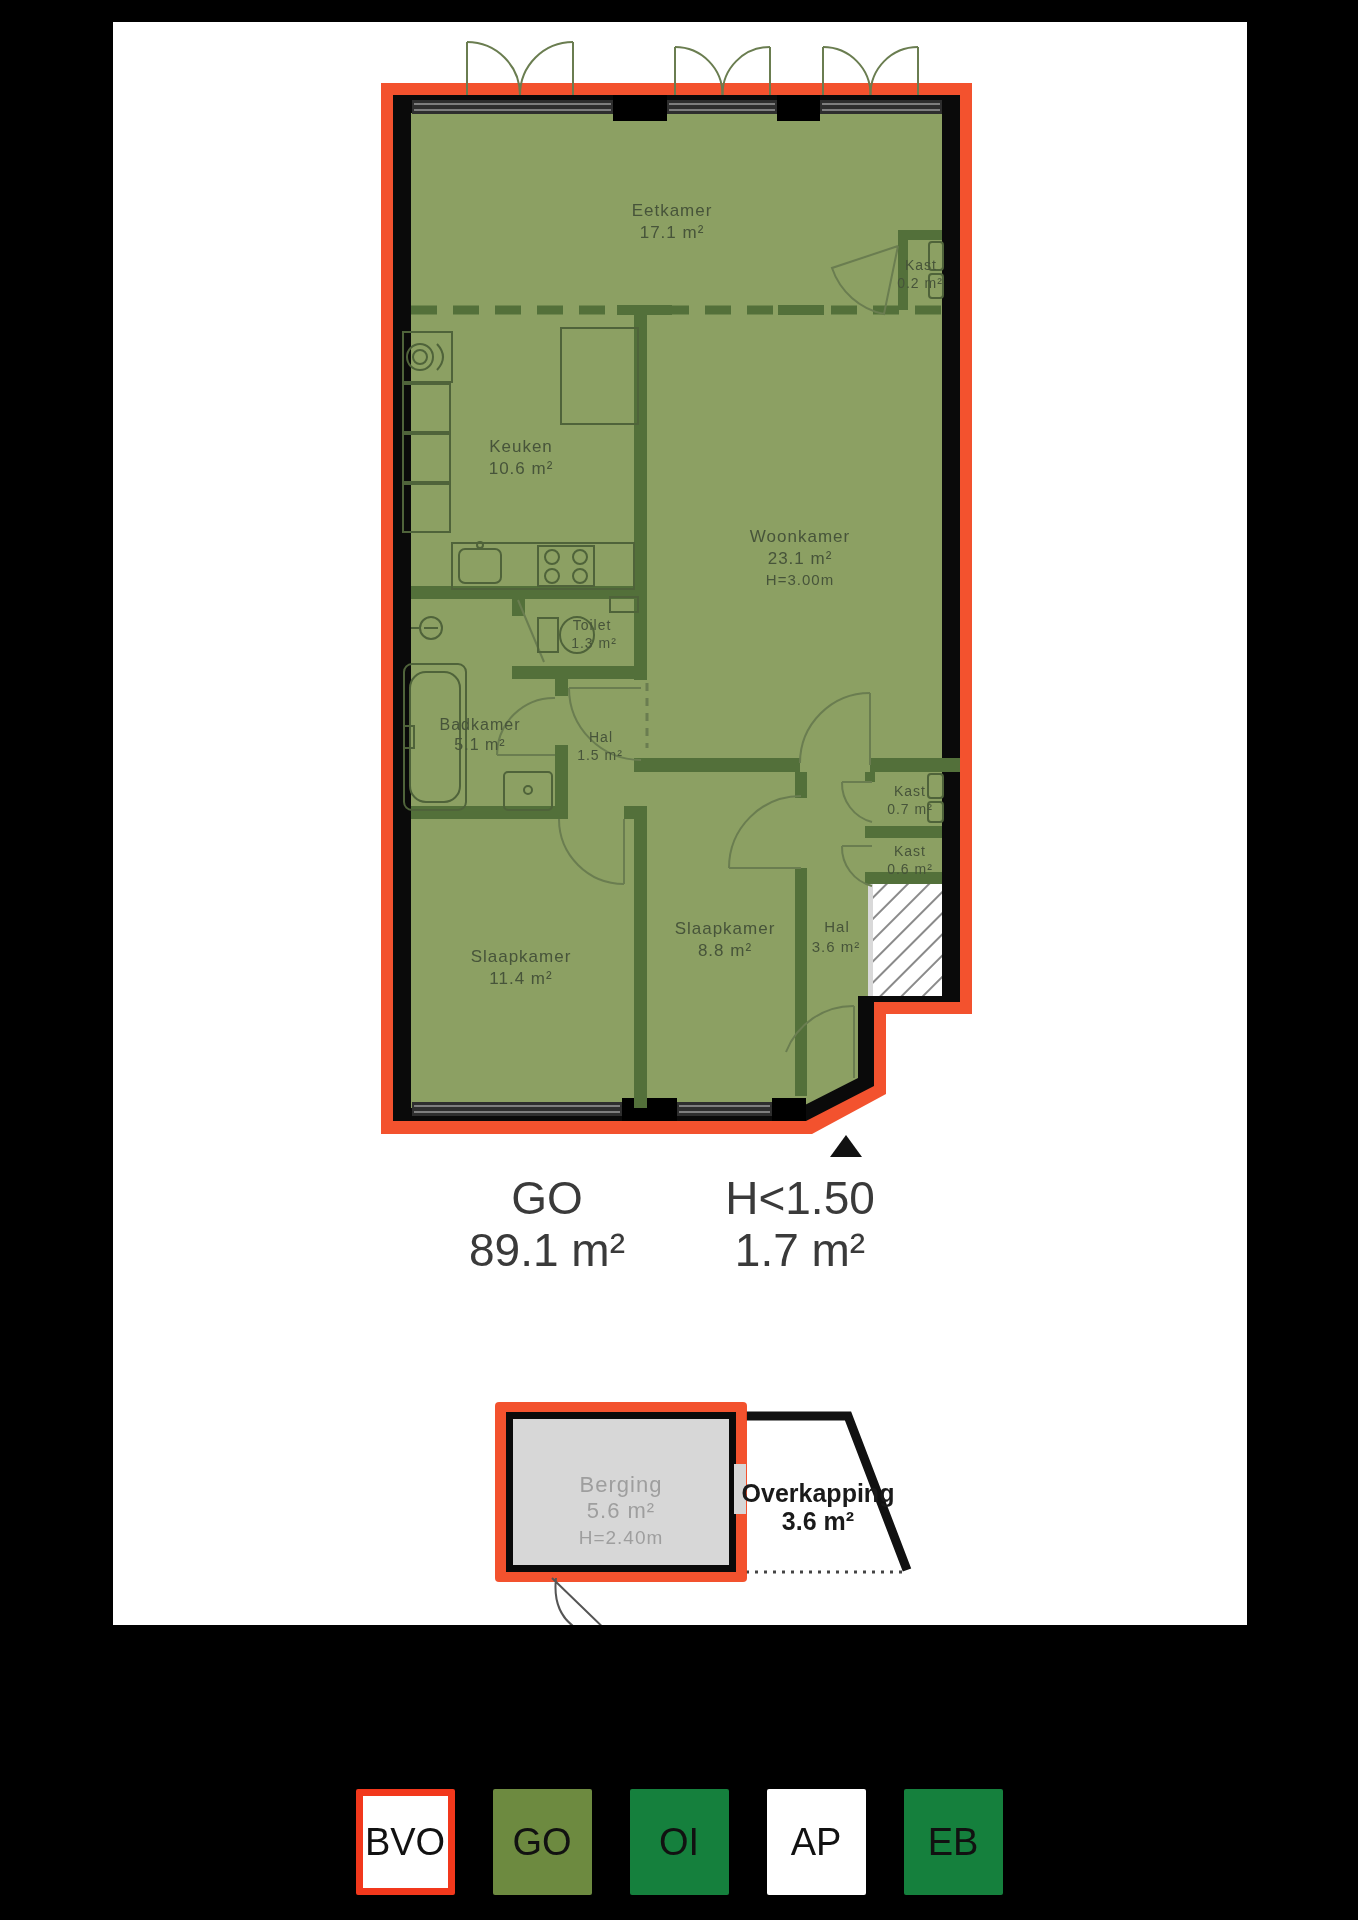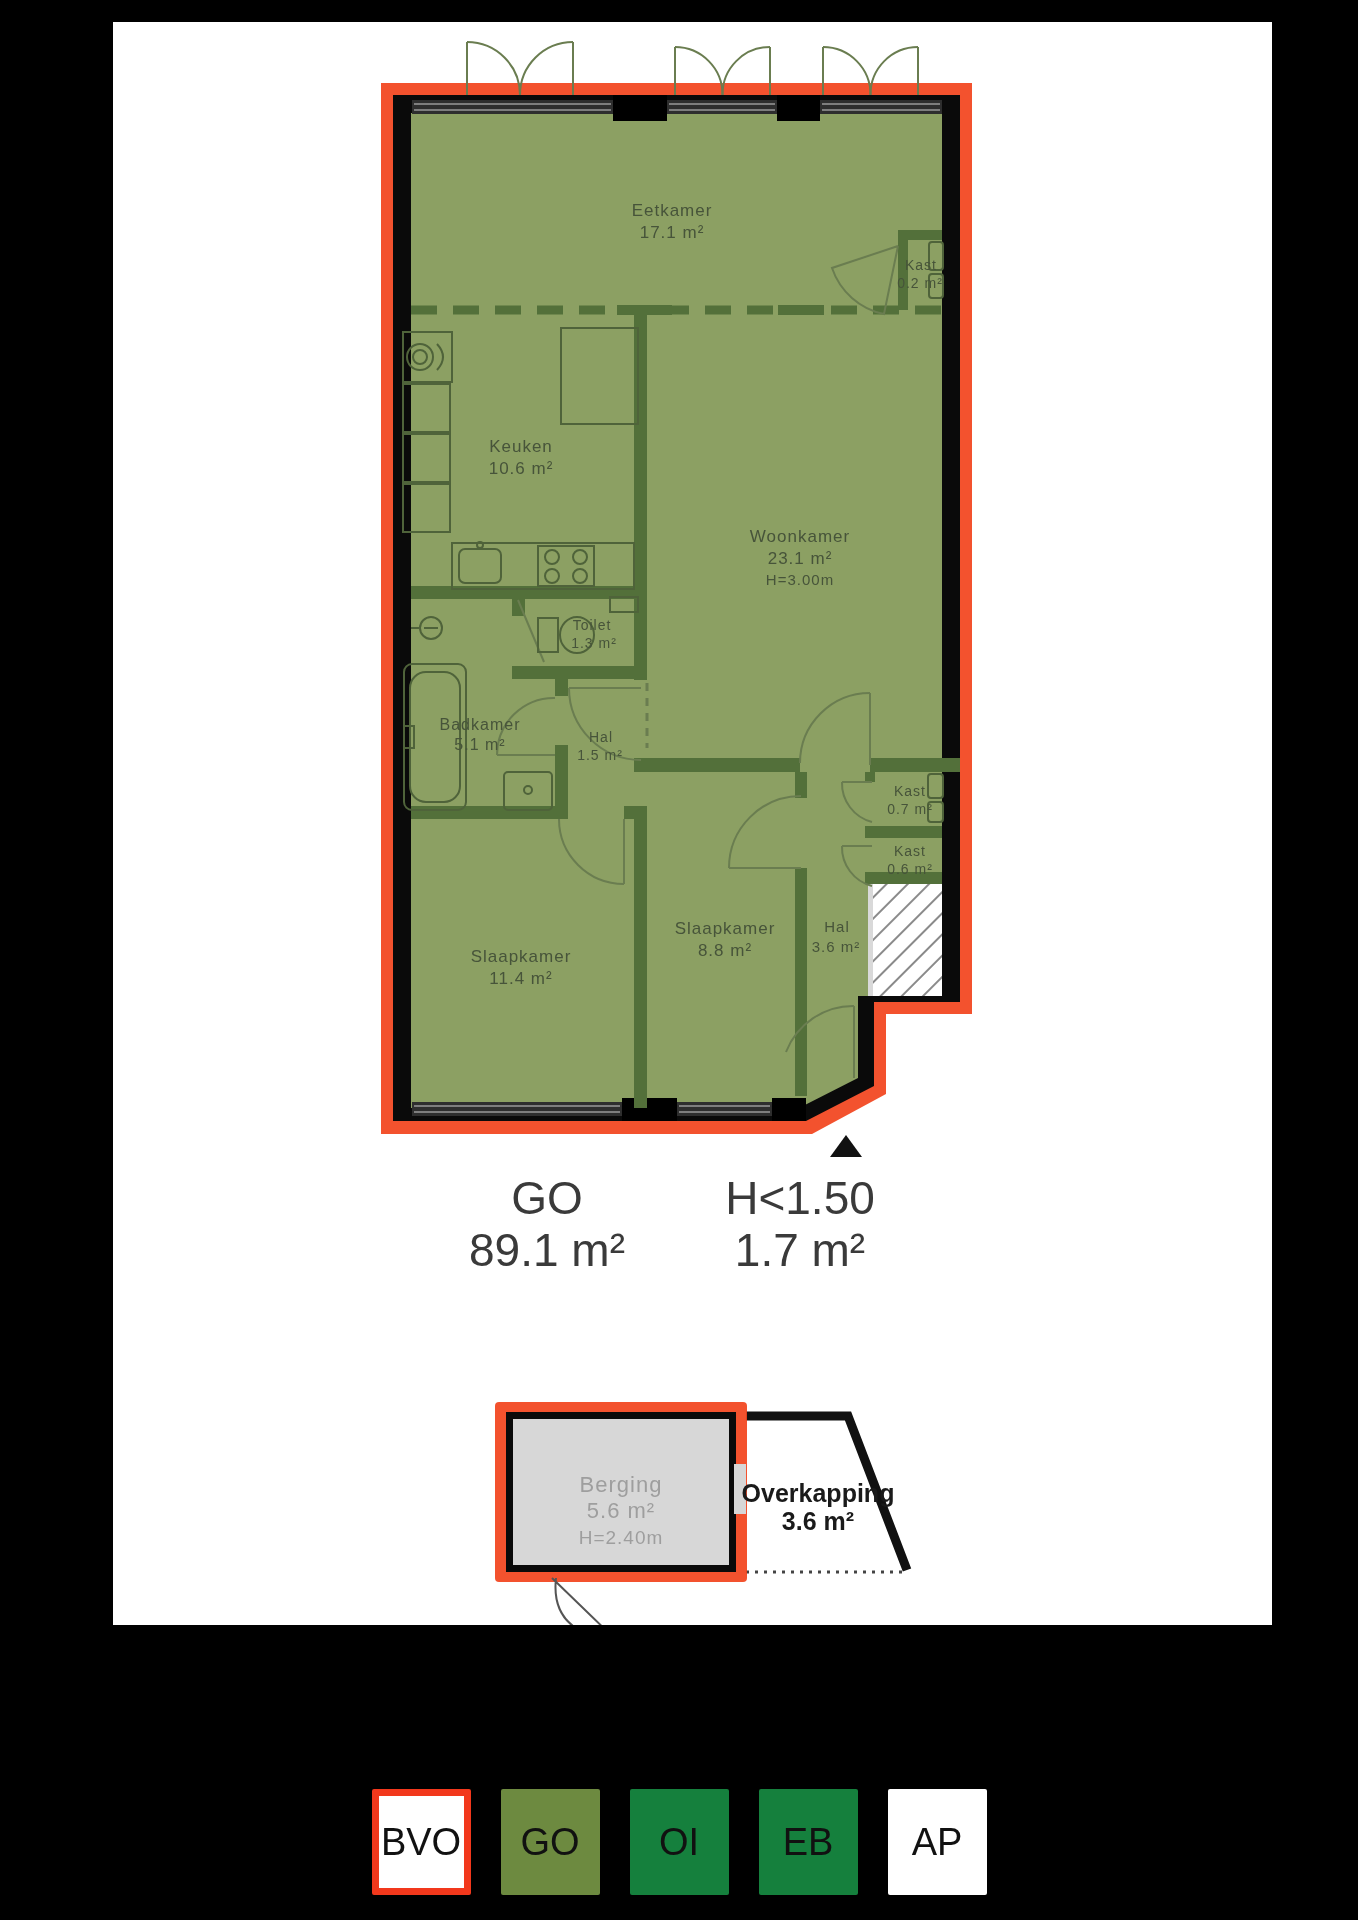--- a/index.html
+++ b/index.html
@@ -1,22 +1,22 @@
 <!DOCTYPE html>
 <html><head>
 <meta charset="utf-8">
 <style>
   html,body{margin:0;padding:0;background:#000;}
   body{width:1358px;height:1920px;position:relative;overflow:hidden;
        font-family:"Liberation Sans", sans-serif;}
   .canvas{position:absolute;left:113px;top:22px;width:1134px;height:1603px;
-          background:#fff;padding-left:25px;}
+          background:#fff;}
   .canvas svg{position:absolute;left:0;top:0;}
   .legend{position:absolute;left:0;top:1789px;width:1358px;height:106px;
-          display:flex;justify-content:center;align-items:stretch;gap:30px;}
+          display:flex;justify-content:center;align-items:stretch;gap:38px;}
   .legend-btn{width:99px;height:106px;border:none;border-radius:2px;
           font-family:"Liberation Sans", sans-serif;font-size:38px;color:#111;
           display:flex;align-items:center;justify-content:center;padding:0;
           cursor:pointer;box-sizing:border-box;}
   .s-outlined{background:#fff;border:7px solid #f2381c;}
   .s-green{background:#6d8a40;}
   .s-gray{background:#15803d;}
   .s-white{background:#ffffff;}
   text{font-family:"Liberation Sans", sans-serif;}
   .room-label{fill:#47543a;letter-spacing:1px;}
@@ -247,15 +247,15 @@
       <text class="ovk-label" x="818" y="1530" font-size="25">3.6 m²</text>
     </g>
   </g>
 </svg>
 </div>
 
 <div class="legend">
   <button class="legend-btn s-outlined">BVO</button>
   <button class="legend-btn s-green">GO</button>
   <button class="legend-btn s-gray">OI</button>
+  <button class="legend-btn s-white">AP</button>
   <button class="legend-btn s-gray">EB</button>
-  <button class="legend-btn s-white">AP</button>
 </div>
 
 </body></html>

